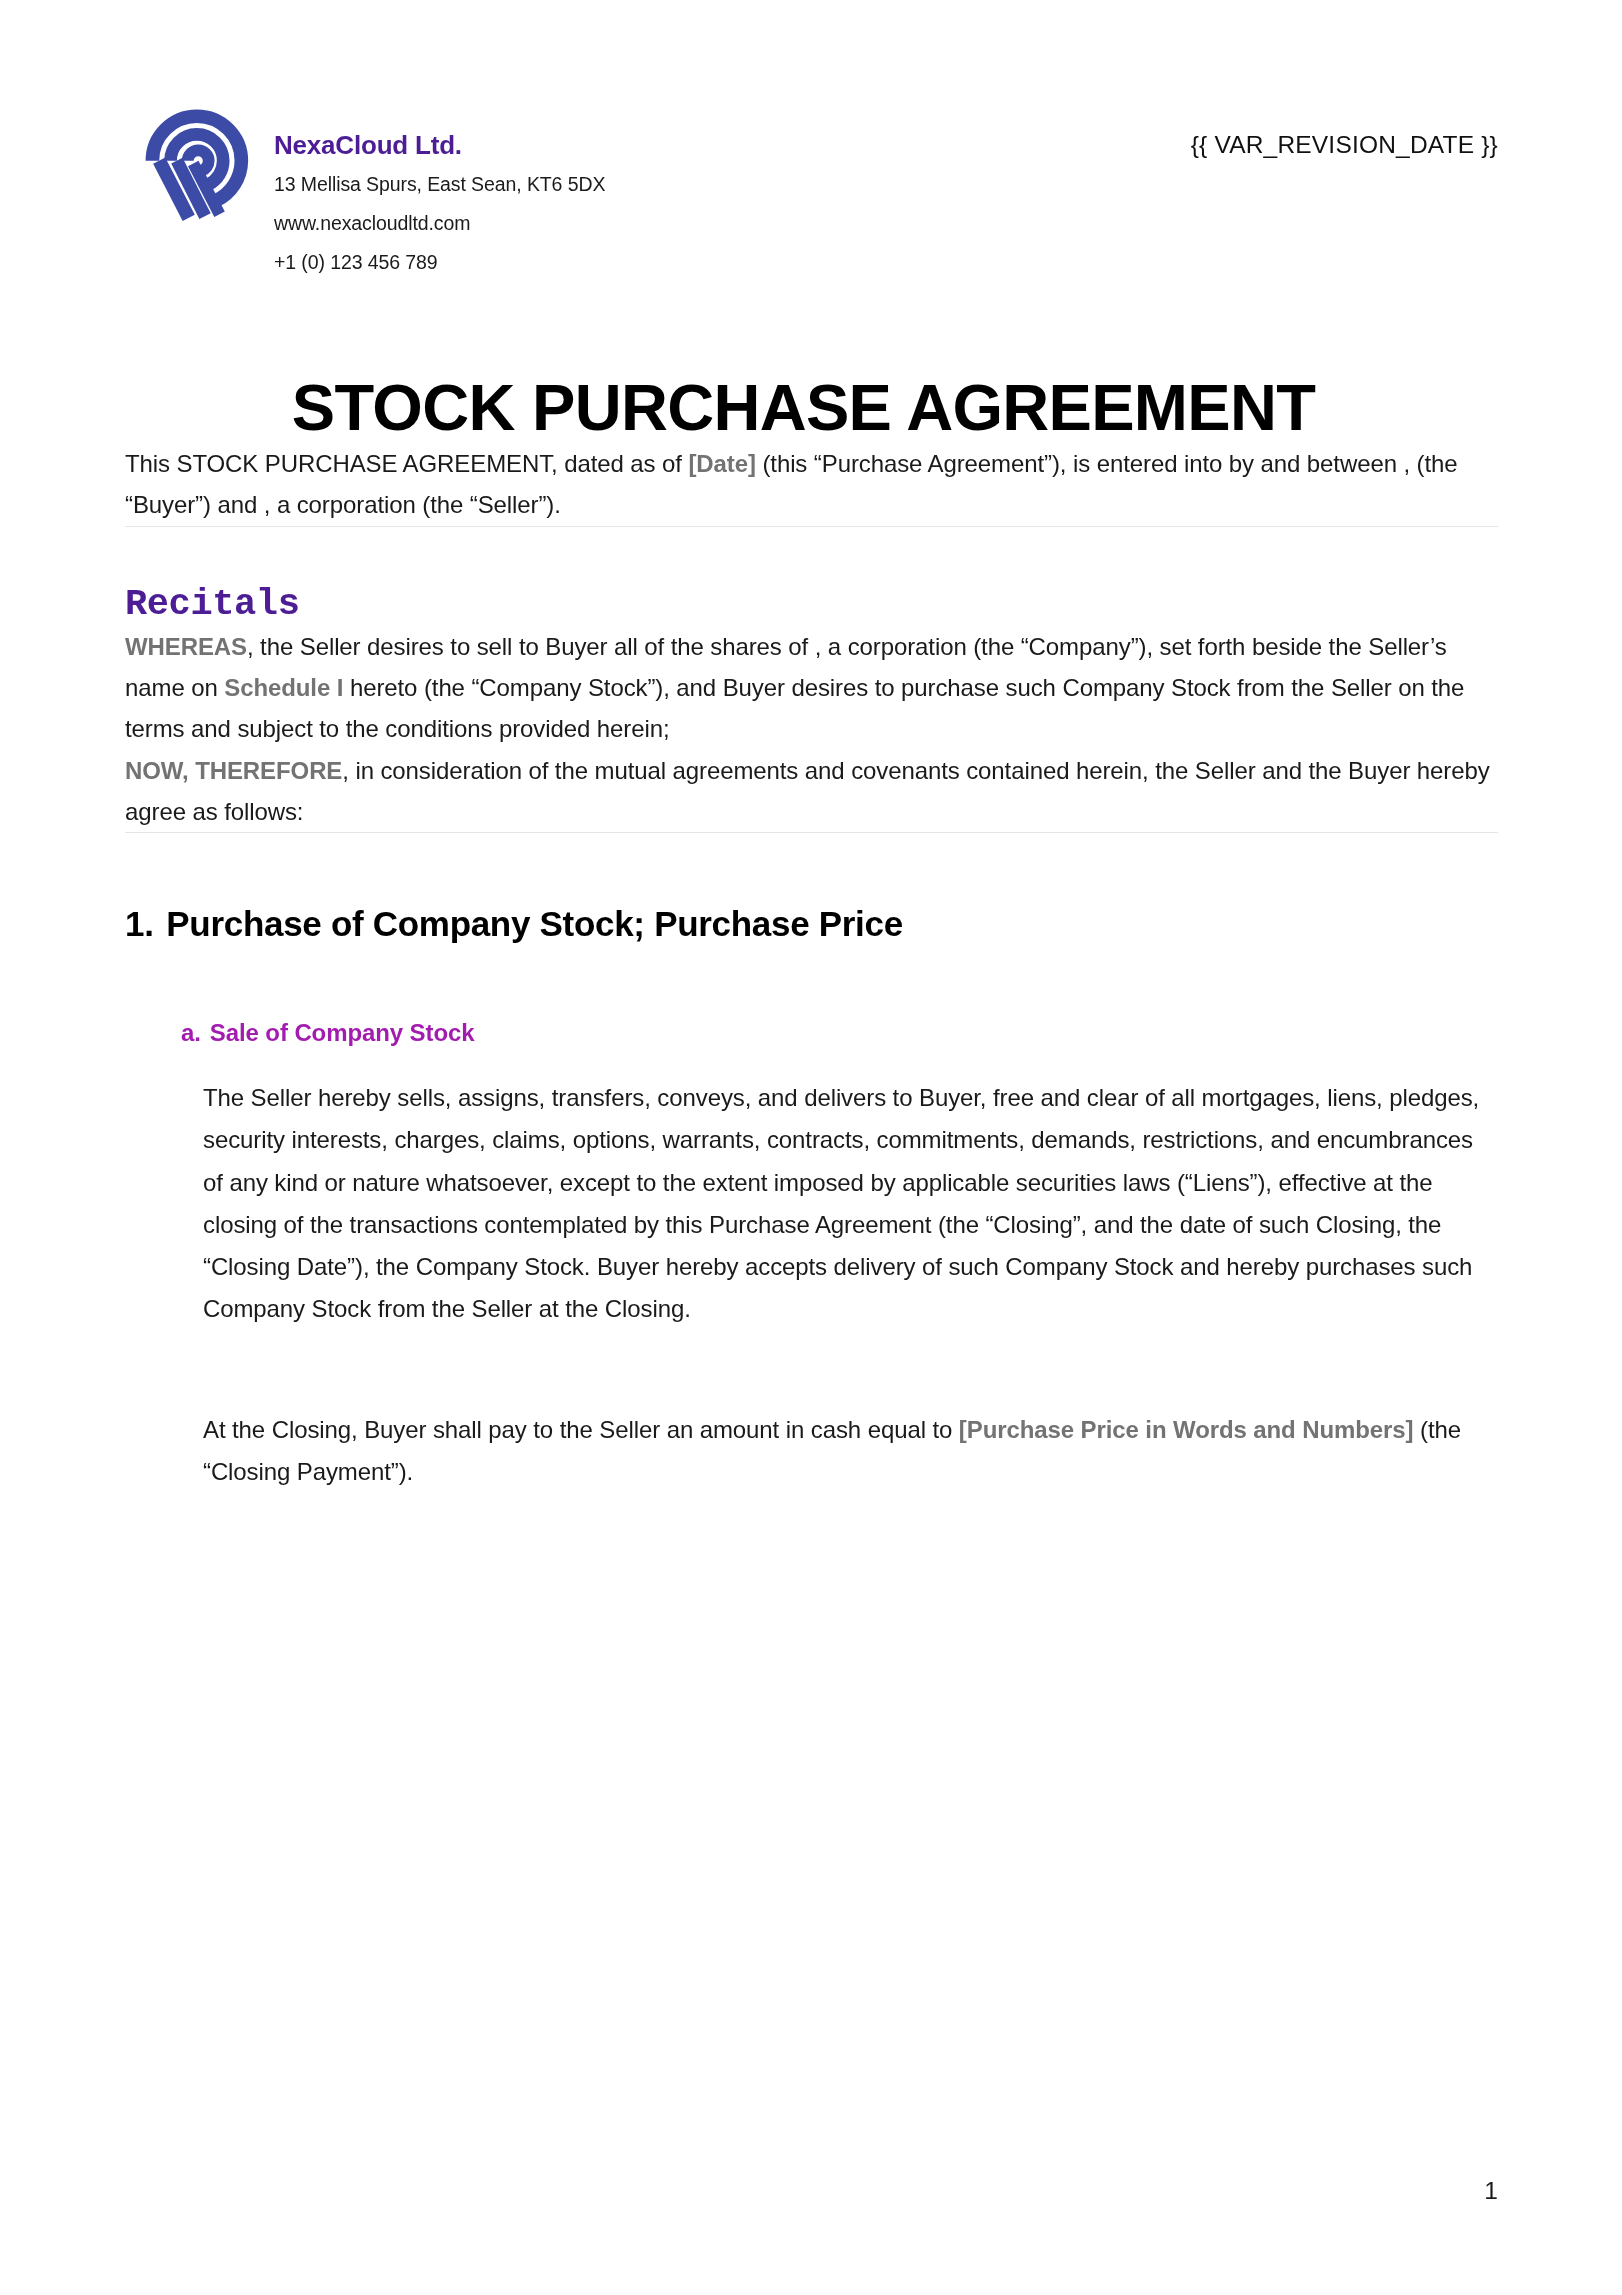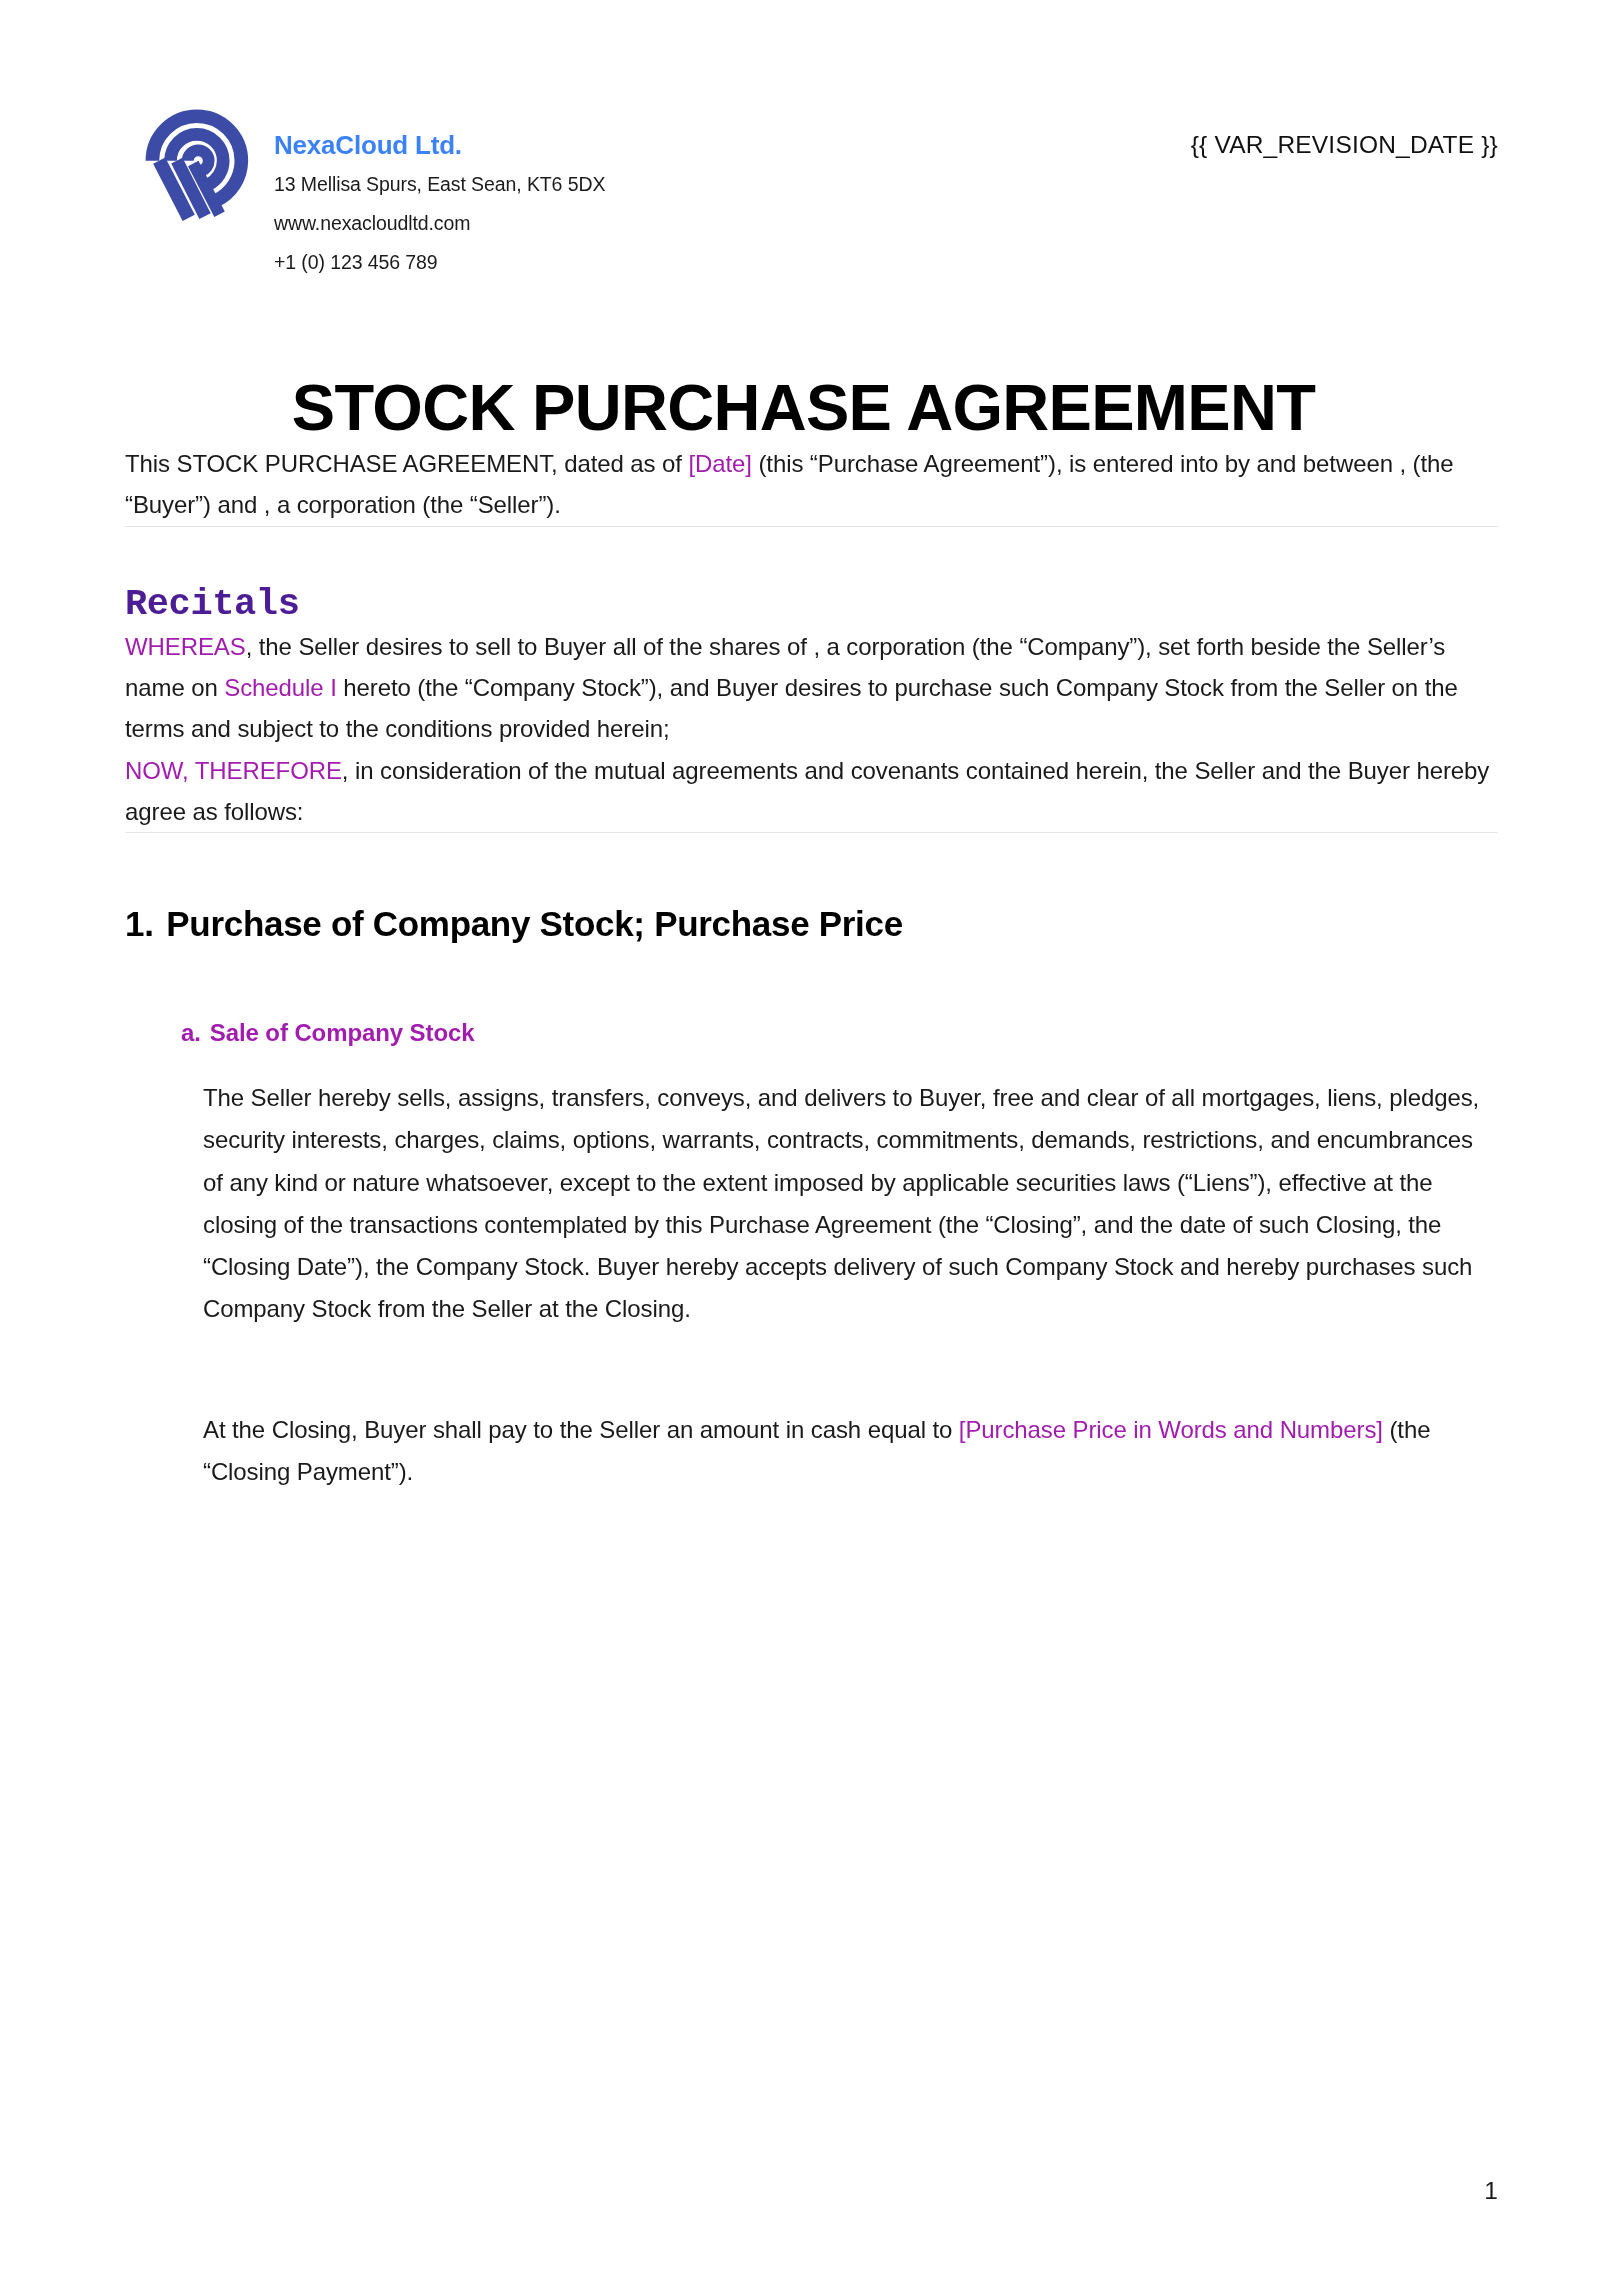--- a/index.html
+++ b/index.html
@@ -44,21 +44,21 @@
   }
   .brand-logo svg { display: block; width: 100%; height: 100%; }
 
   .brand-lines {
     padding-top: 22px;
   }
   .brand-name {
     font-size: 26px;
     font-weight: bold;
     letter-spacing: -0.2px;
-    color: #3b82f6;
+    color: #4c1d95;
     line-height: 1.25;
     margin-bottom: 9px;
   }
   .brand-meta {
     font-size: 19.5px;
     color: #1b1b1b;
     line-height: 1.35;
     margin-bottom: 12.7px;
     letter-spacing: -0.1px;
   }
@@ -155,21 +155,21 @@
 
   
   .page-number {
     position: absolute;
     right: 125px;
     bottom: 91px;
     font-size: 24.5px;
     color: #1a1a1a;
   }
 
-  b, strong { font-weight: normal; color: #a21caf; }
+  b, strong { font-weight: bold; color: #737373; }
 </style>
 </head>
 <body>
 
 <div class="page">
 
   <div class="doc-header">
 
     <div class="brand-block">
 

